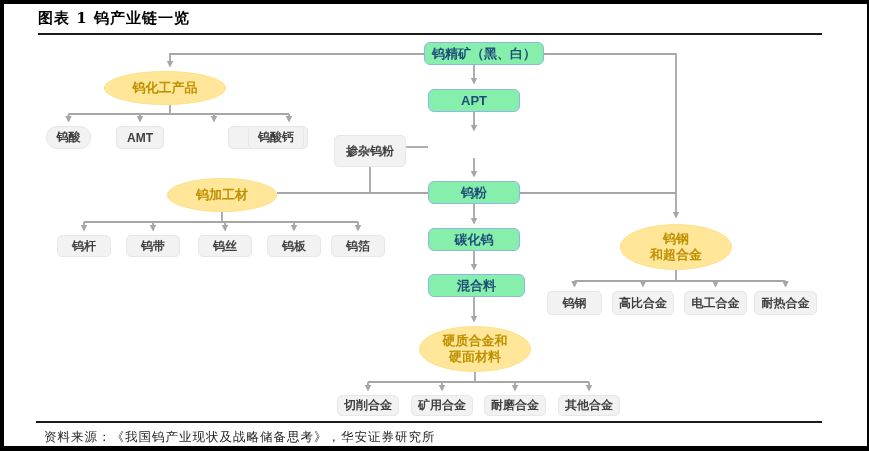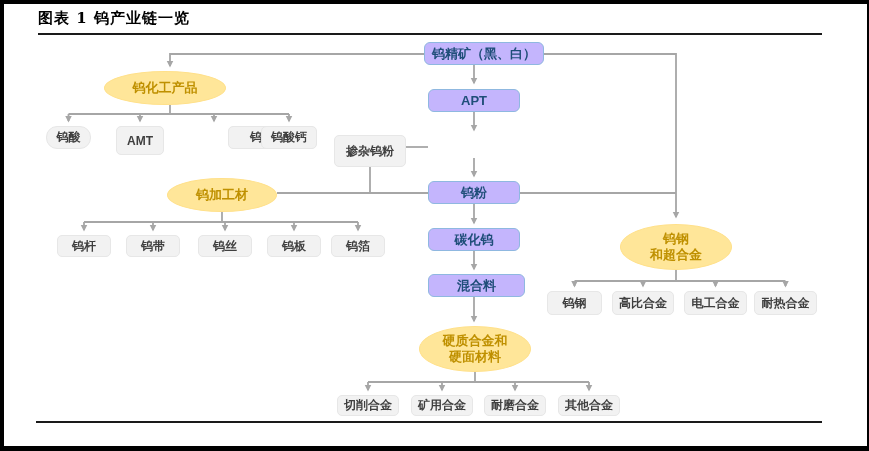--- a/index.html
+++ b/index.html
@@ -16,21 +16,21 @@
   .abs{position:absolute;}
   .fig-title{
     left:34px;top:5px;
     font-family:"DejaVu Serif", serif;
     font-weight:bold;font-size:15px;color:#000;
     letter-spacing:1px;
   }
   .rule{background:#1a1a1a;height:2px;}
   .connectors{left:0;top:0;width:869px;height:451px;pointer-events:none;}
   .pnode{
-    background:#c4b5fd;color:#1F4E79;
+    background:#86efac;color:#1F4E79;
     border:1px solid #8FB8E0;border-radius:6px;
     font-weight:bold;font-size:13px;
     display:flex;align-items:center;justify-content:center;
     box-sizing:border-box;white-space:nowrap;
   }
   .gnode{
     background:#F2F2F2;color:#3F3F3F;
     border:1px solid #E7E7E7;border-radius:5px;
     font-weight:bold;font-size:12px;
     display:flex;align-items:center;justify-content:center;
@@ -127,35 +127,36 @@
   <div class="abs enode" style="left:616px;top:220px;width:112px;height:46px;">
     <span>钨钢</span>
     <span>和超合金</span>
   </div>
   <div class="abs enode" style="left:415px;top:322px;width:112px;height:46px;">
     <span>硬质合金和</span>
     <span>硬面材料</span>
   </div>
 
   <div class="abs gnode" style="left:42px;top:122px;width:45px;height:23px;border-radius:11px;">钨酸</div>
-  <div class="abs gnode" style="left:112px;top:122px;width:48px;height:29px;">AMT</div>
+  <div class="abs gnode" style="left:112px;top:122px;width:48px;height:23px;">AMT</div>
   <div class="abs gnode" style="left:182px;top:122px;width:80px;height:23px;margin-left:42px;">钨酸钠</div>
-  <div class="abs gnode" style="left:257px;top:122px;width:56px;height:23px;">钨酸钙</div>
+  <div class="abs gnode" style="left:244px;top:122px;width:56px;height:23px;">钨酸钙</div>
 
   <div class="abs gnode" style="left:53px;top:231px;width:54px;height:22px;">钨杆</div>
   <div class="abs gnode" style="left:122px;top:231px;width:54px;height:22px;">钨带</div>
   <div class="abs gnode" style="left:194px;top:231px;width:54px;height:22px;">钨丝</div>
   <div class="abs gnode" style="left:263px;top:231px;width:54px;height:22px;">钨板</div>
   <div class="abs gnode" style="left:327px;top:231px;width:54px;height:22px;">钨箔</div>
 
   <div class="abs gnode" style="left:543px;top:287px;width:55px;height:24px;">钨钢</div>
   <div class="abs gnode" style="left:608px;top:287px;width:62px;height:24px;">高比合金</div>
   <div class="abs gnode" style="left:680px;top:287px;width:63px;height:24px;">电工合金</div>
   <div class="abs gnode" style="left:750px;top:287px;width:63px;height:24px;">耐热合金</div>
 
   <div class="abs gnode" style="left:333px;top:391px;width:62px;height:21px;">切削合金</div>
   <div class="abs gnode" style="left:407px;top:391px;width:62px;height:21px;">矿用合金</div>
   <div class="abs gnode" style="left:480px;top:391px;width:62px;height:21px;">耐磨合金</div>
   <div class="abs gnode" style="left:554px;top:391px;width:62px;height:21px;">其他合金</div>
 
   <div class="abs rule" style="left:32px;top:417px;width:786px;"></div>
+  <div class="abs src-line">资料来源：《我国钨产业现状及战略储备思考》，华安证券研究所</div>
 
 </div>
 
 </body></html>

